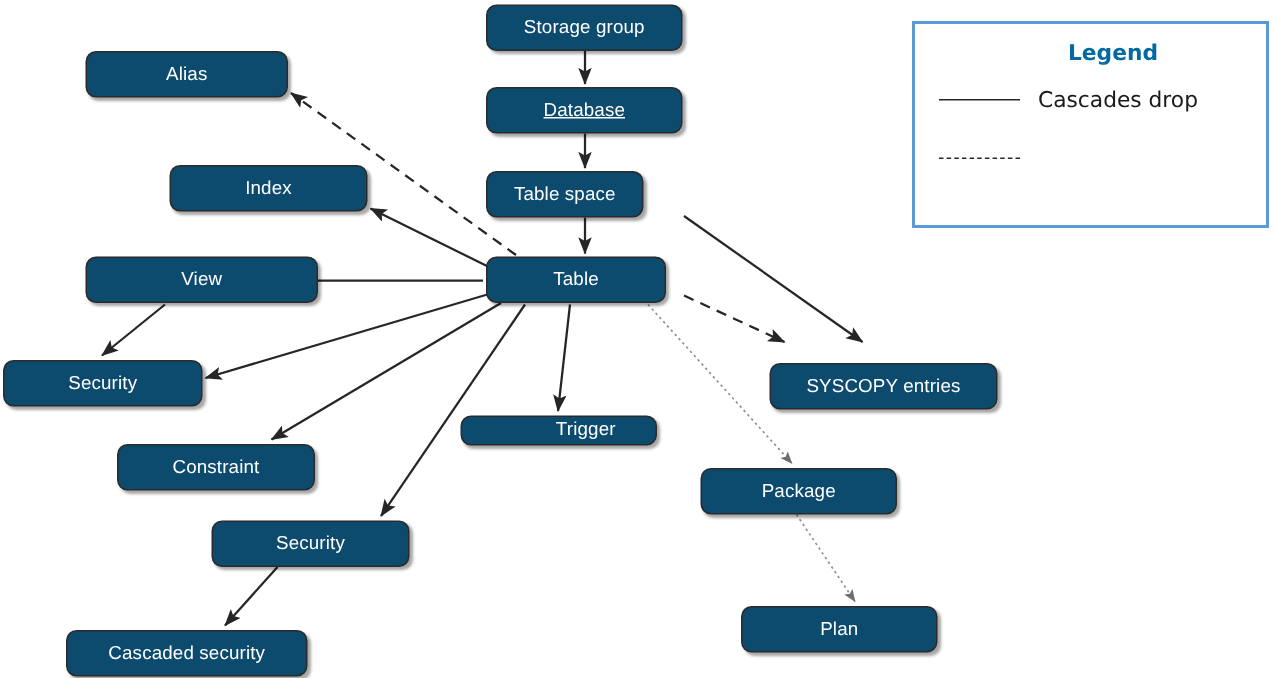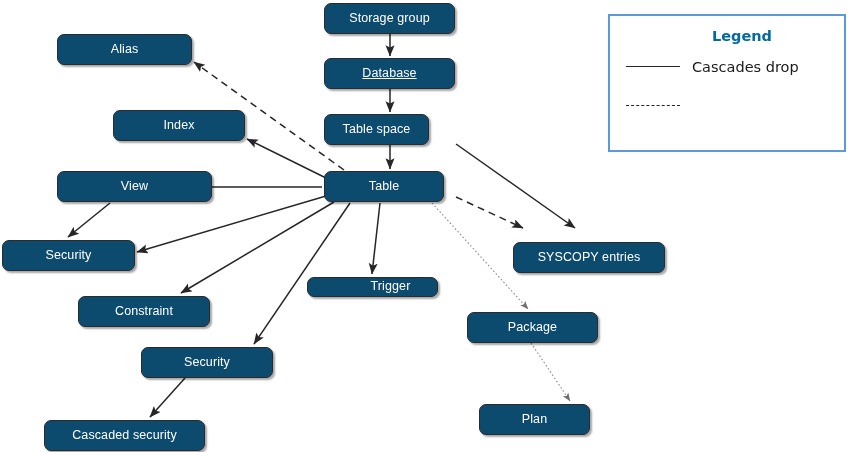--- a/index.html
+++ b/index.html
@@ -172,21 +172,21 @@
       </div>
       <div class="node" style="left: 307px; top: 277px; width: 131px; height: 20px; padding-left: 36px;">
         <span>Trigger</span>
       </div>
       <div class="node" style="left: 513px; top: 230px; width: 152px; height: 31px; margin-top: 12px;">
         <span>SYSCOPY entries</span>
       </div>
       <div class="node" style="left: 467px; top: 312px; width: 131px; height: 31px;">
         <span>Package</span>
       </div>
-      <div class="node" style="left: 479px; top: 404px; width: 111px; height: 31px;">
+      <div class="node" style="left: 494px; top: 404px; width: 131px; height: 31px;">
         <span>Plan</span>
       </div>
     </div>
 
   <div class="legend-box">
     <div class="legend-title">Legend</div>
 
     <div class="legend-row r0">
       <span class="legend-sample solid">
           <i></i>

